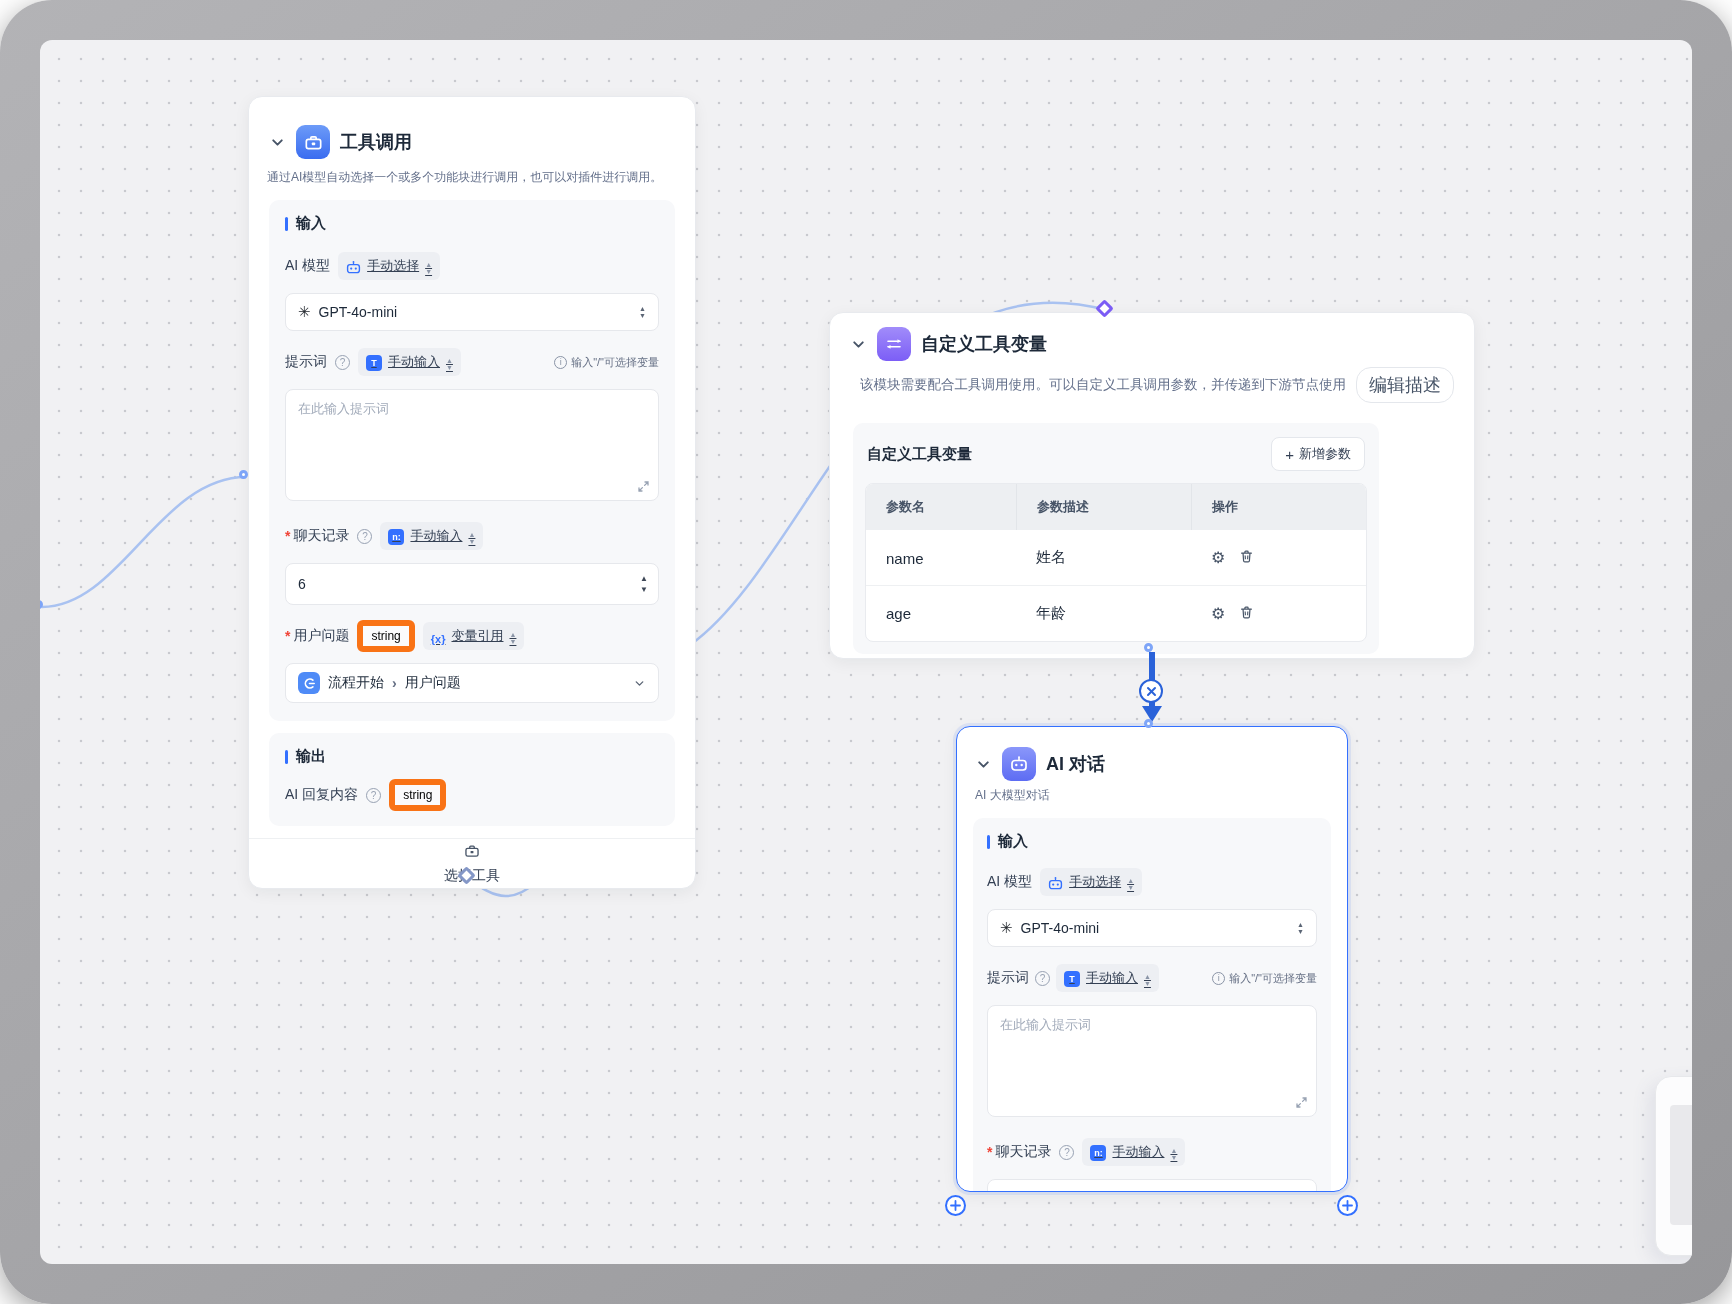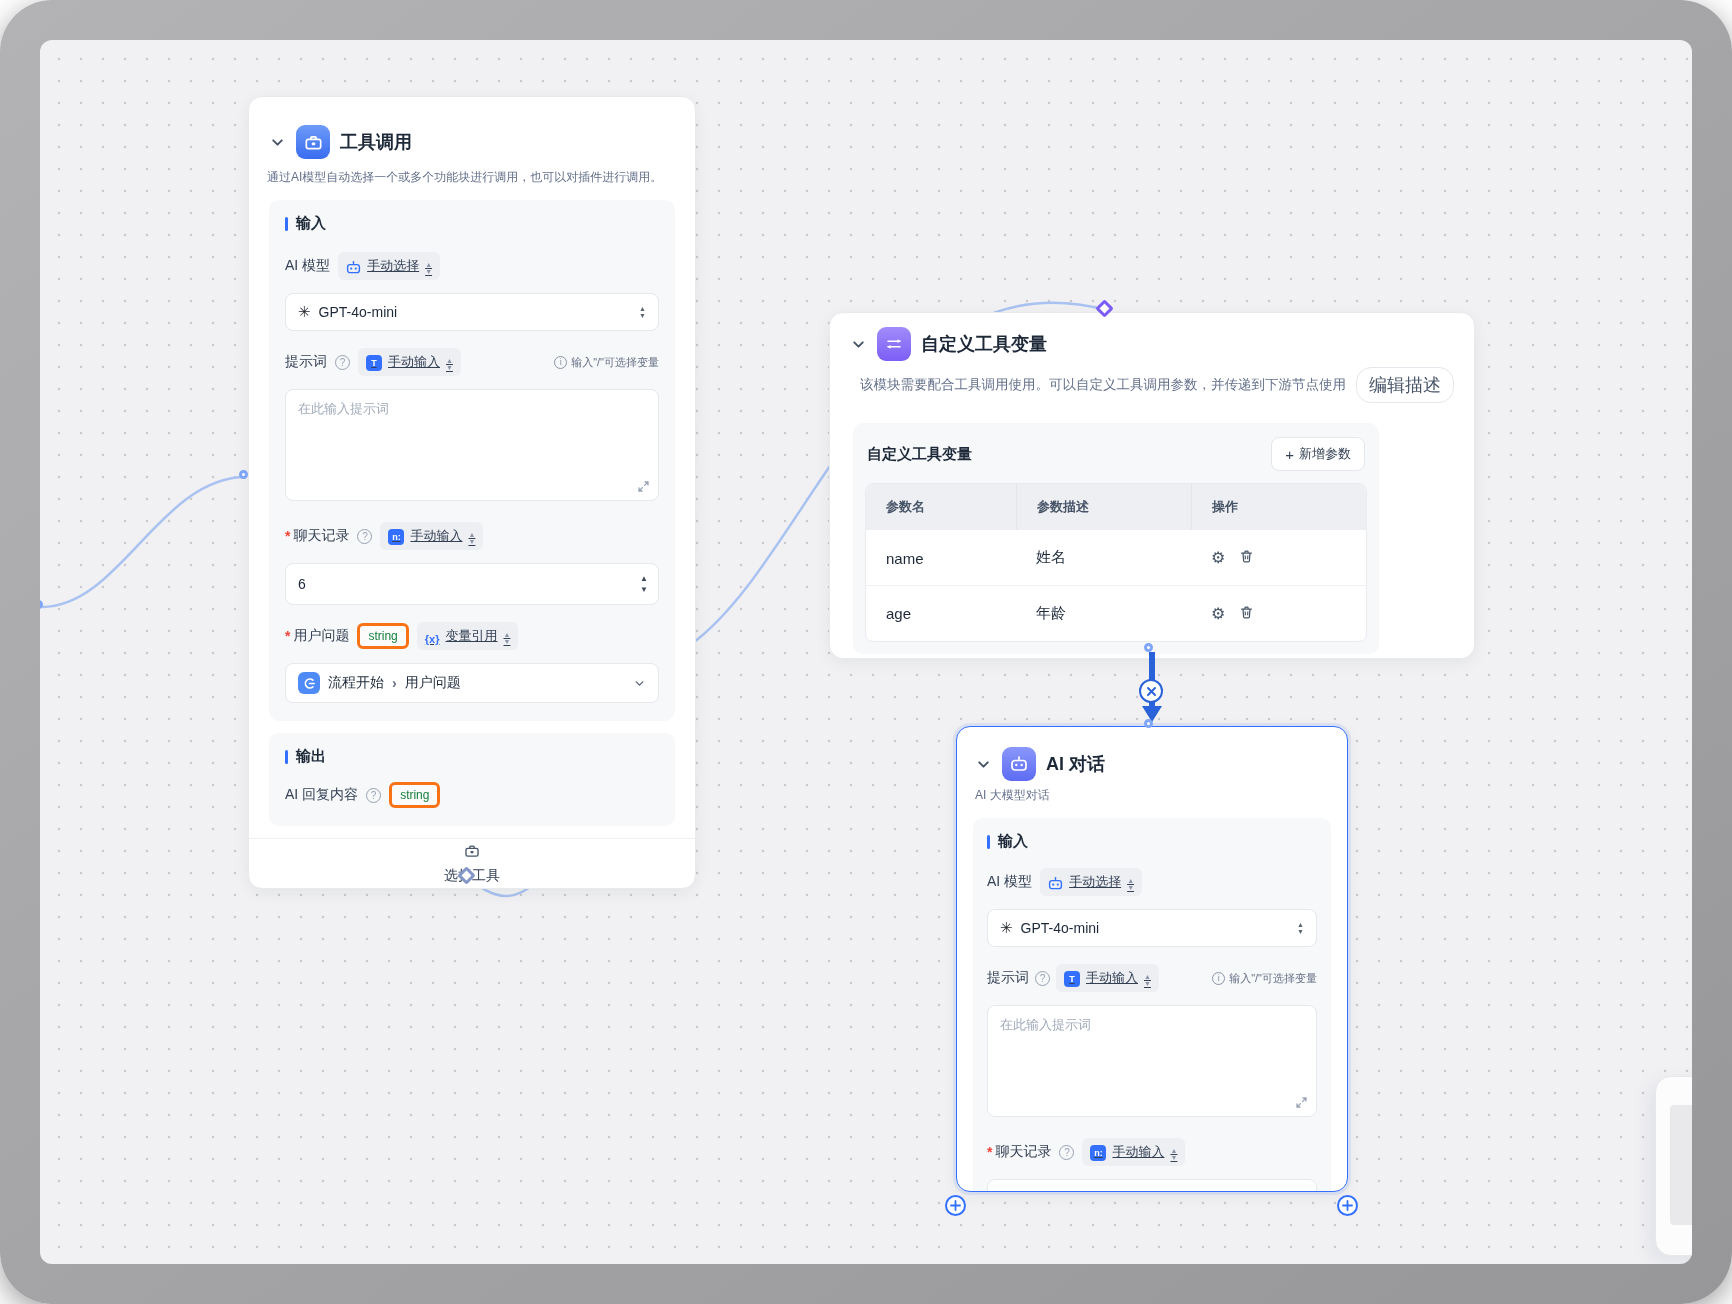--- a/index.html
+++ b/index.html
@@ -25,21 +25,21 @@
   .node-desc { font-size:12px; color:#64708b; white-space:nowrap; overflow:hidden; }
 
   .section { background:#f7f8fa; border-radius:10px; }
   .sec-title { display:flex; align-items:center; gap:8px; font-size:15px; font-weight:bold; color:#1d2939; }
   .sbar { width:3px; height:14px; background:#3370ff; border-radius:2px; }
   .row { display:flex; align-items:center; gap:8px; font-size:14px; color:#344054; }
   .badge { display:inline-flex; align-items:flex-end; gap:6px; background:#edeff3; border-radius:6px;
            padding:5px 8px; font-size:13px; color:#344054; cursor:pointer;text-decoration:underline; }
   .mini-sq { width:16px; height:16px; border-radius:4px; background:#3370ff; color:#fff; font-size:9px;
              font-weight:bold; display:inline-flex; align-items:center; justify-content:center; }
-  .chip { border:3px solid #f97316; border-radius:6px; padding:3px 8px; font-size:12px; color:#15803d; background:#fbfbfc; }
+  .chip { border:6px solid #f97316; border-radius:6px; padding:3px 8px; font-size:12px; color:#000000; background:#fbfbfc; }
   .control { background:#fff; border:1px solid #e6e8ec; border-radius:8px; height:38px;
              display:flex; align-items:center; padding:0 12px; gap:8px; font-size:14px; position:relative; color:#1d2939; }
   .ta-wrap { position:relative; }
   textarea.ta { width:100%; height:112px; background:#fff; border:1px solid #e6e8ec; border-radius:8px;
                 padding:10px 12px; font-size:13px; color:#344054; resize:none; outline:none; font-family:inherit; }
   textarea.ta::placeholder { color:#a2abba; }
   .expand { position:absolute; right:9px; bottom:8px; }
   .num-input { width:100%; height:42px; background:#fff; border:1px solid #e6e8ec; border-radius:8px;
                padding:0 12px; font-size:14px; color:#1d2939; outline:none; font-family:inherit; }
   .spinners { position:absolute; right:11px; display:flex; flex-direction:column; gap:3px; align-items:center;

